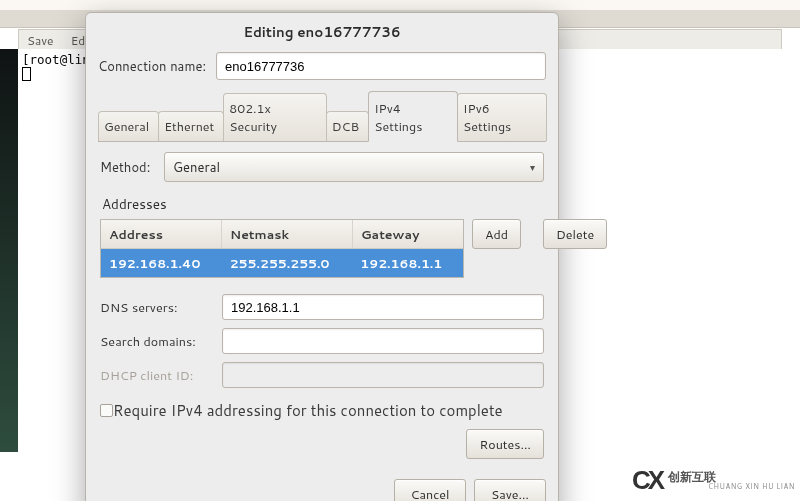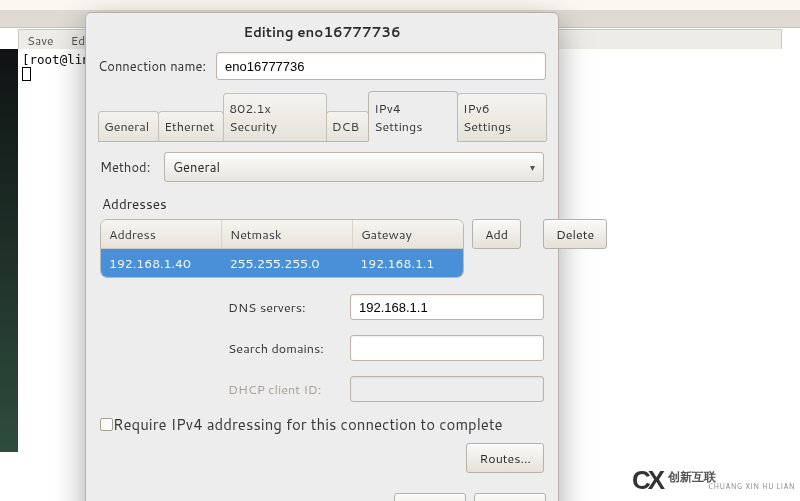--- a/index.html
+++ b/index.html
@@ -108,23 +108,24 @@
     box-shadow: 0 1px 0 rgba(255,255,255,0.6) inset;
   }
   .chev { font-size:10px; color:#555; }
 
   .sect-title { font-weight:400; font-size:13.5px; margin:4px 0 6px 2px; }
 
   .addr-wrap { display:flex; gap:8px; }
   .addr-table {
     flex:1;
     border:1px solid #bdb8af;
-    border-radius:7px;
+    border-radius:0;
     background:#fef9c3;
     overflow:hidden;
+    font-weight:bold;
   }
   .addr-head, .addr-row { display:flex; }
   .addr-head { background:linear-gradient(#f6f4f0,#e7e3dc); border-bottom:1px solid #cfcac1; }
   .addr-head .cell { padding:5px 8px; font-size:12.5px; color:#3b3b3b; border-right:1px solid #d8d4cc; }
   .addr-row .cell { padding:5px 8px; font-size:12.5px; }
   .cell.c1 { flex:1.05; }
   .cell.c2 { flex:1.15; }
   .cell.c3 { flex:0.95; border-right:none; }
   .addr-row.selected { background:#4a90d9; color:#fff; }
 
@@ -136,21 +137,21 @@
     background:linear-gradient(#fbfaf8,#e5e1da);
     font-size:12.5px;
     color:#2e2e2e;
     display:flex; align-items:center; justify-content:center;
     box-shadow: 0 1px 0 rgba(255,255,255,0.7) inset;
     cursor:default;
     padding:0 12px;
   }
   .gbtn + .gbtn {}
 
-  .form2 { margin-top:16px; display:flex; flex-direction:column; gap:15px;align-items:flex-end; }
+  .form2 { margin-top:16px; display:flex; flex-direction:column; gap:8px; }
   .form2 .frow { display:flex; align-items:center; gap:10px; }
   .form2 .frow label { width:102px; font-size:12.6px; color:#363636; }
   .form2 .frow.disabled label { color:#a6a199; }
 
   .check-row { display:flex; align-items:center; gap:0; margin-top:12px; font-size:15px; color:#3a3a3a; }
   .chk { width:13px; height:13px; border:1px solid #a7a298; border-radius:2px; background:#fafaf8;}
 
   .routes-row { display:flex; justify-content:flex-end; margin-top:8px; }
 
   .dlg-actions {

